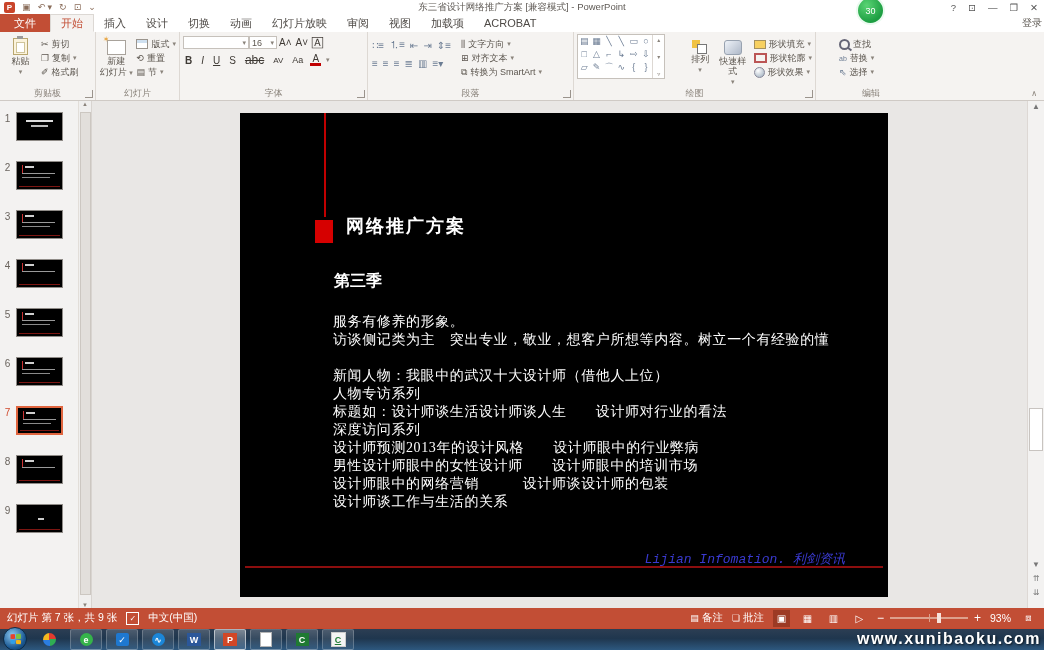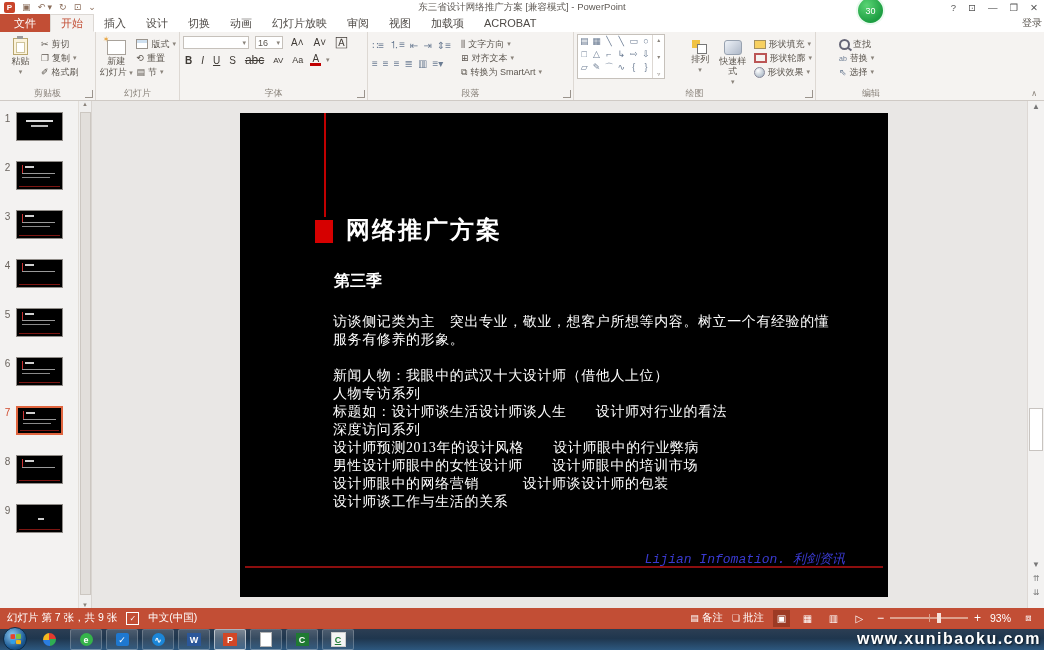--- a/index.html
+++ b/index.html
@@ -79,21 +79,21 @@
   .thumb.first .tc.b{left:14px;right:14px;top:12px;height:2px;background:#bbb;}
   .thumb.last .tc.a{left:21px;top:13px;width:6px;height:2px;background:#ccc;}
   .pscroll{position:absolute;right:0;top:0;bottom:0;width:12px;background:#f0efee;border-left:1px solid #e2ded9;
     display:flex;flex-direction:column;justify-content:space-between;align-items:center;font-size:6px;color:#8a837b;}
   .pthumb{position:absolute;top:11px;bottom:13px;left:1px;width:9px;background:#e2dfdb;border:1px solid #ccc7c1;}
 
   .canvas{flex:1;position:relative;}
   .slide{position:absolute;left:148px;top:12px;width:648px;height:484px;background:#000;color:#fff;}
   .s-vline{position:absolute;left:84px;top:0;width:2px;height:104px;background:#c00000;}
   .s-square{position:absolute;left:75px;top:107px;width:18px;height:23px;background:#d60000;}
-  .s-title{position:absolute;left:106px;top:101px;font-size:24px;font-weight:bold;letter-spacing:2px;color:#fff;}
+  .s-title{position:absolute;left:106px;top:101px;font-size:18px;font-weight:bold;letter-spacing:2px;color:#fff;}
   .s-subtitle{position:absolute;left:94px;top:158px;font-size:16px;font-weight:bold;color:#fff;}
   .s-body{position:absolute;left:93px;top:200px;right:40px;font-family:"Liberation Serif","DejaVu Serif",serif;
     font-size:14px;letter-spacing:0.6px;color:#fdfdfd;}
   .s-line{min-height:18px;line-height:18px;white-space:pre-wrap;}
   .s-footer{position:absolute;left:6px;right:43px;top:437px;text-align:right;font-style:italic;
     font-family:"Liberation Mono","DejaVu Sans Mono",monospace;font-size:13px;color:#3a3ad0;}
   .s-footline{position:absolute;left:5px;right:5px;top:453px;height:2px;background:#8c0e0e;}
 
   .vscroll{width:16px;background:#f3f2f1;border-left:1px solid #ddd8d4;position:relative;font-size:8px;color:#777;}
   .vs-btn{position:absolute;left:0;right:0;height:12px;text-align:center;line-height:12px;}
@@ -230,21 +230,21 @@
         <div class="srow">
             <span>▤</span>
             <span>节</span>
             <span class="dArrow">▾</span>
           </div>
       </div>
       <div class="grouplabel">幻灯片</div>
     </div>
 
     <div class="group" style="width:188px;flex-direction:column;gap:4px;padding-top:4px;">
-      <div style="display:flex;gap:6px;align-items:center;">
+      <div style="display:flex;gap:0;align-items:center;">
         <span class="combo" style="width:66px;">
             <span></span>
             <span class="dArrow">▾</span>
           </span>
         <span class="combo" style="width:28px;">
             <span>16</span>
             <span class="dArrow">▾</span>
           </span>
         <span class="fontbtn">A˄</span>
         <span class="fontbtn">A˅</span>
@@ -478,22 +478,22 @@
       </div>
     </div>
 
     <div class="canvas">
       <div class="slide">
         <div class="s-vline"></div>
         <div class="s-square"></div>
         <div class="s-title">网络推广方案</div>
         <div class="s-subtitle">第三季</div>
         <div class="s-body">
+          <div class="s-line">服务有修养的形象。</div>
           <div class="s-line">访谈侧记类为主　突出专业，敬业，想客户所想等内容。树立一个有经验的懂</div>
-          <div class="s-line">服务有修养的形象。</div>
           <div class="s-line"></div>
           <div class="s-line">新闻人物：我眼中的武汉十大设计师（借他人上位）</div>
           <div class="s-line">人物专访系列</div>
           <div class="s-line">标题如：设计师谈生活设计师谈人生　　设计师对行业的看法</div>
           <div class="s-line">深度访问系列</div>
           <div class="s-line">设计师预测2013年的设计风格　　设计师眼中的行业弊病</div>
           <div class="s-line">男性设计师眼中的女性设计师　　设计师眼中的培训市场</div>
           <div class="s-line">设计师眼中的网络营销　　　设计师谈设计师的包装</div>
           <div class="s-line">设计师谈工作与生活的关系</div>
         </div>

